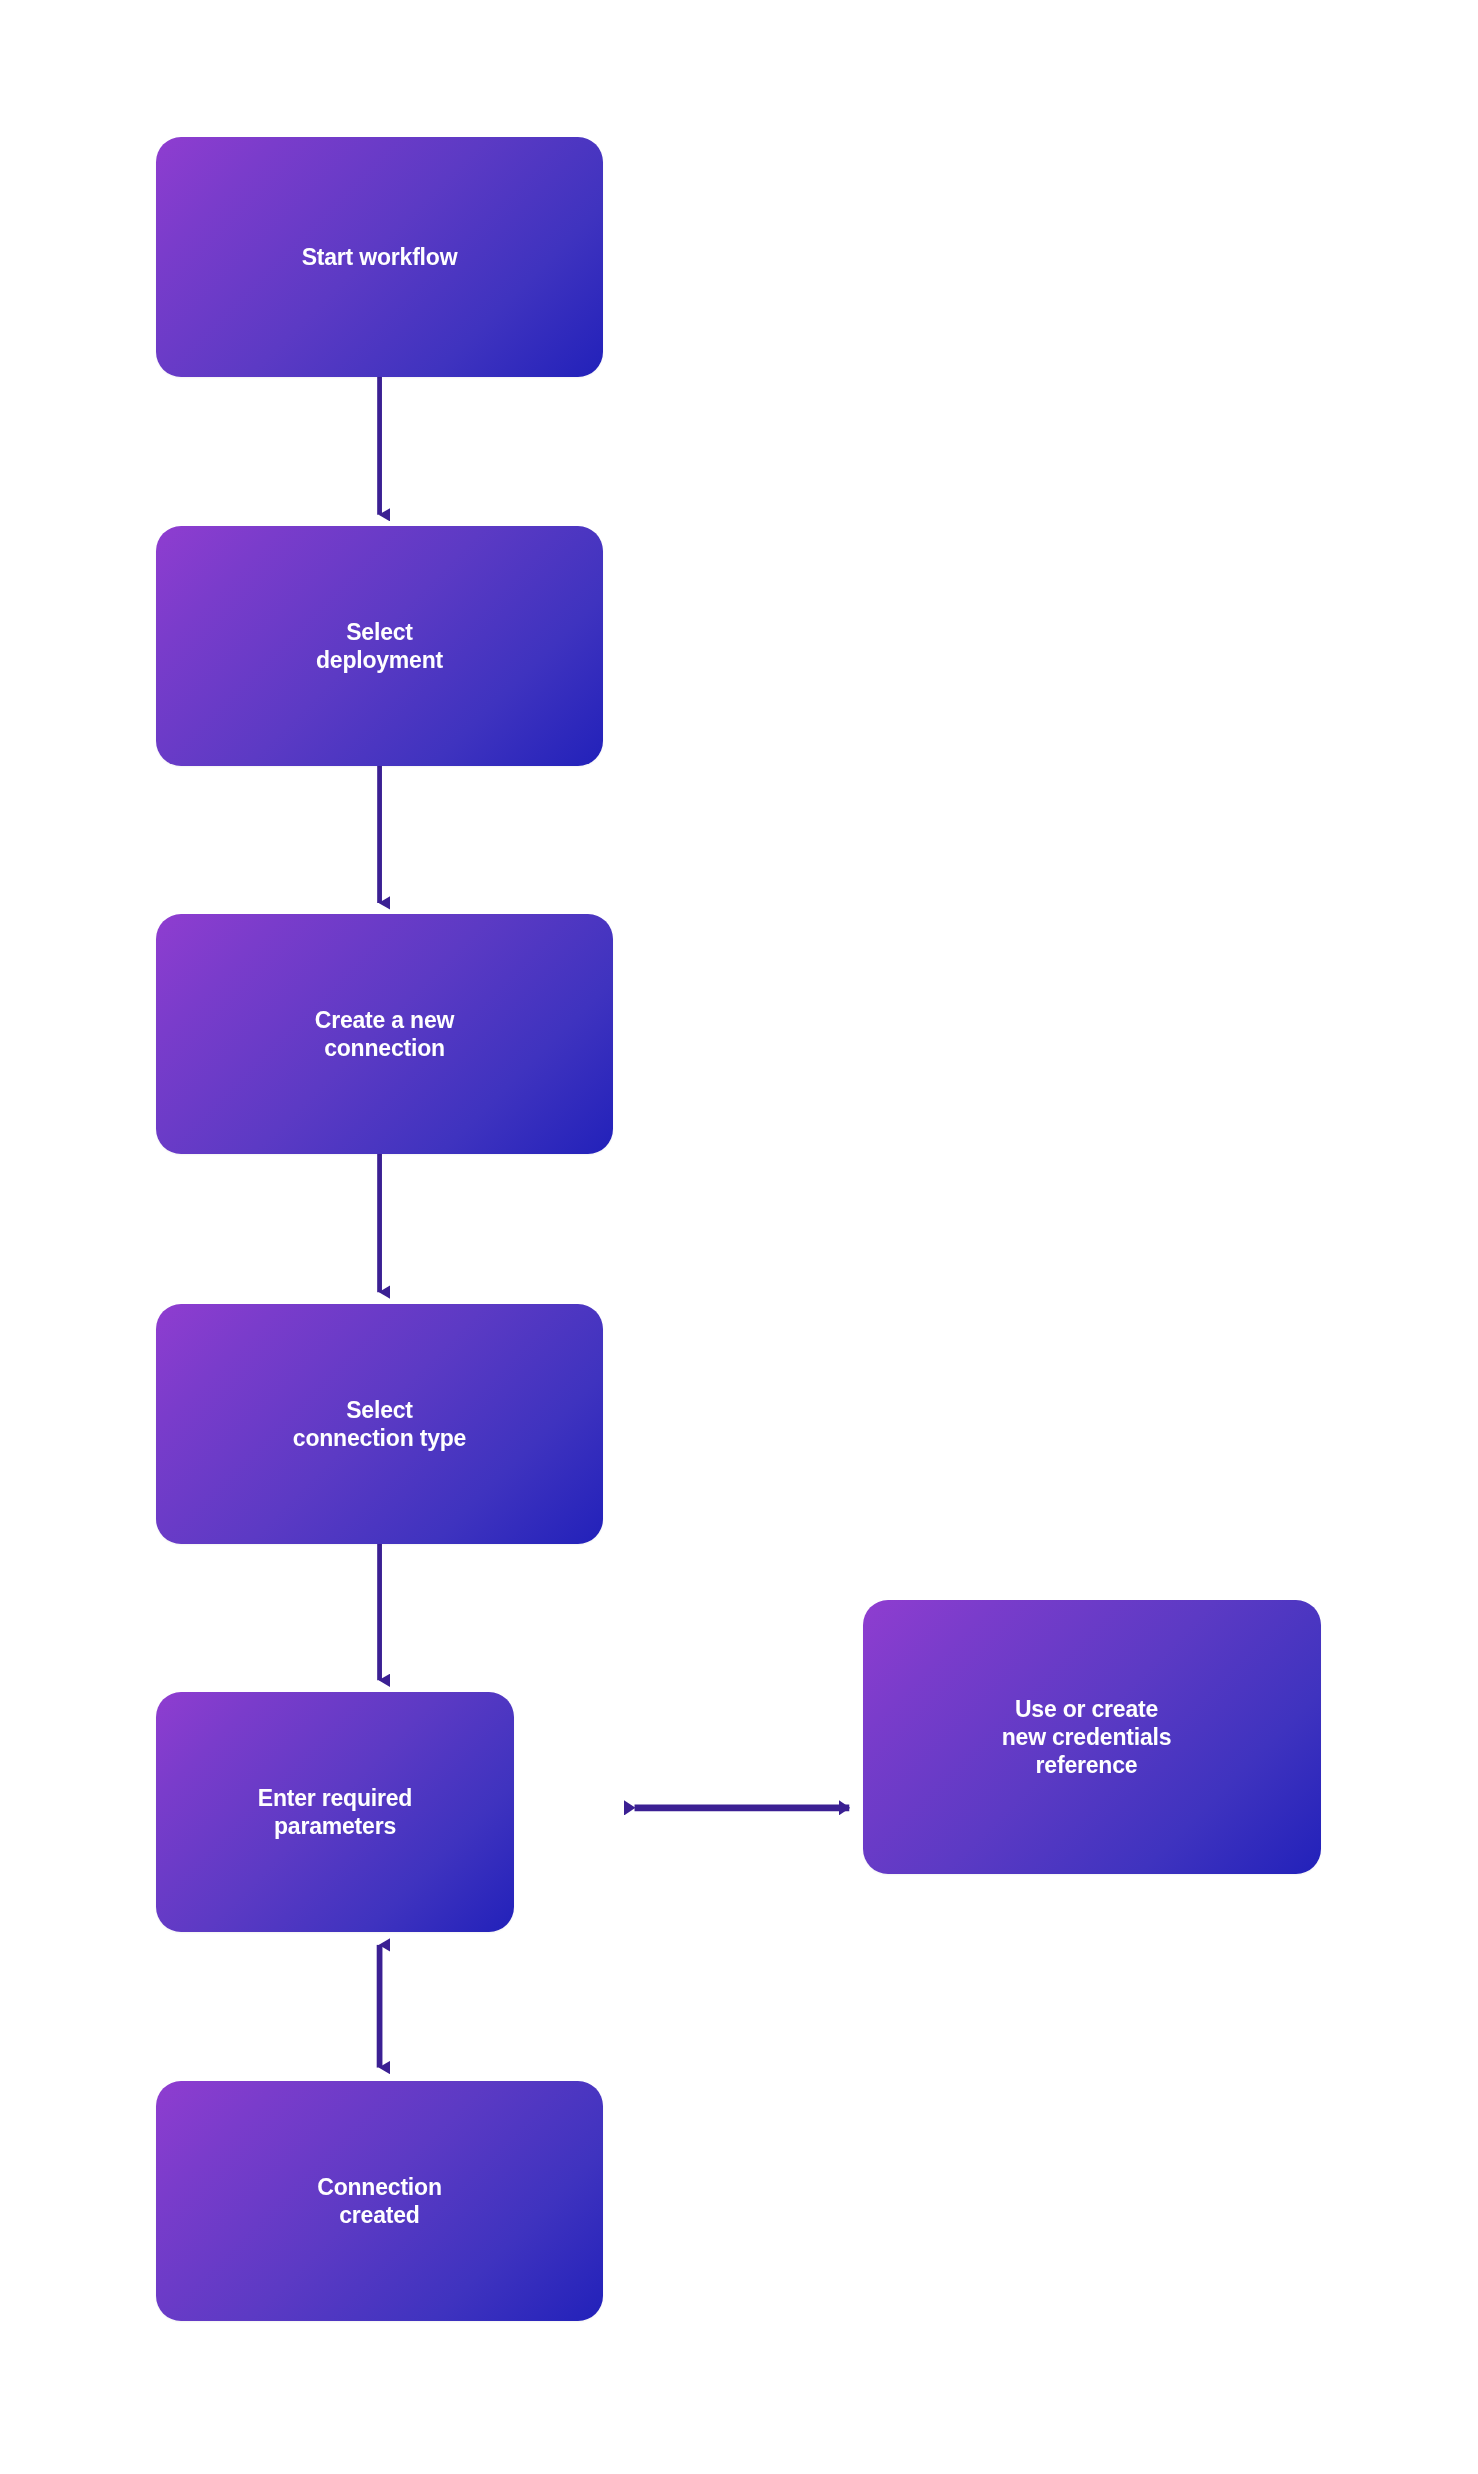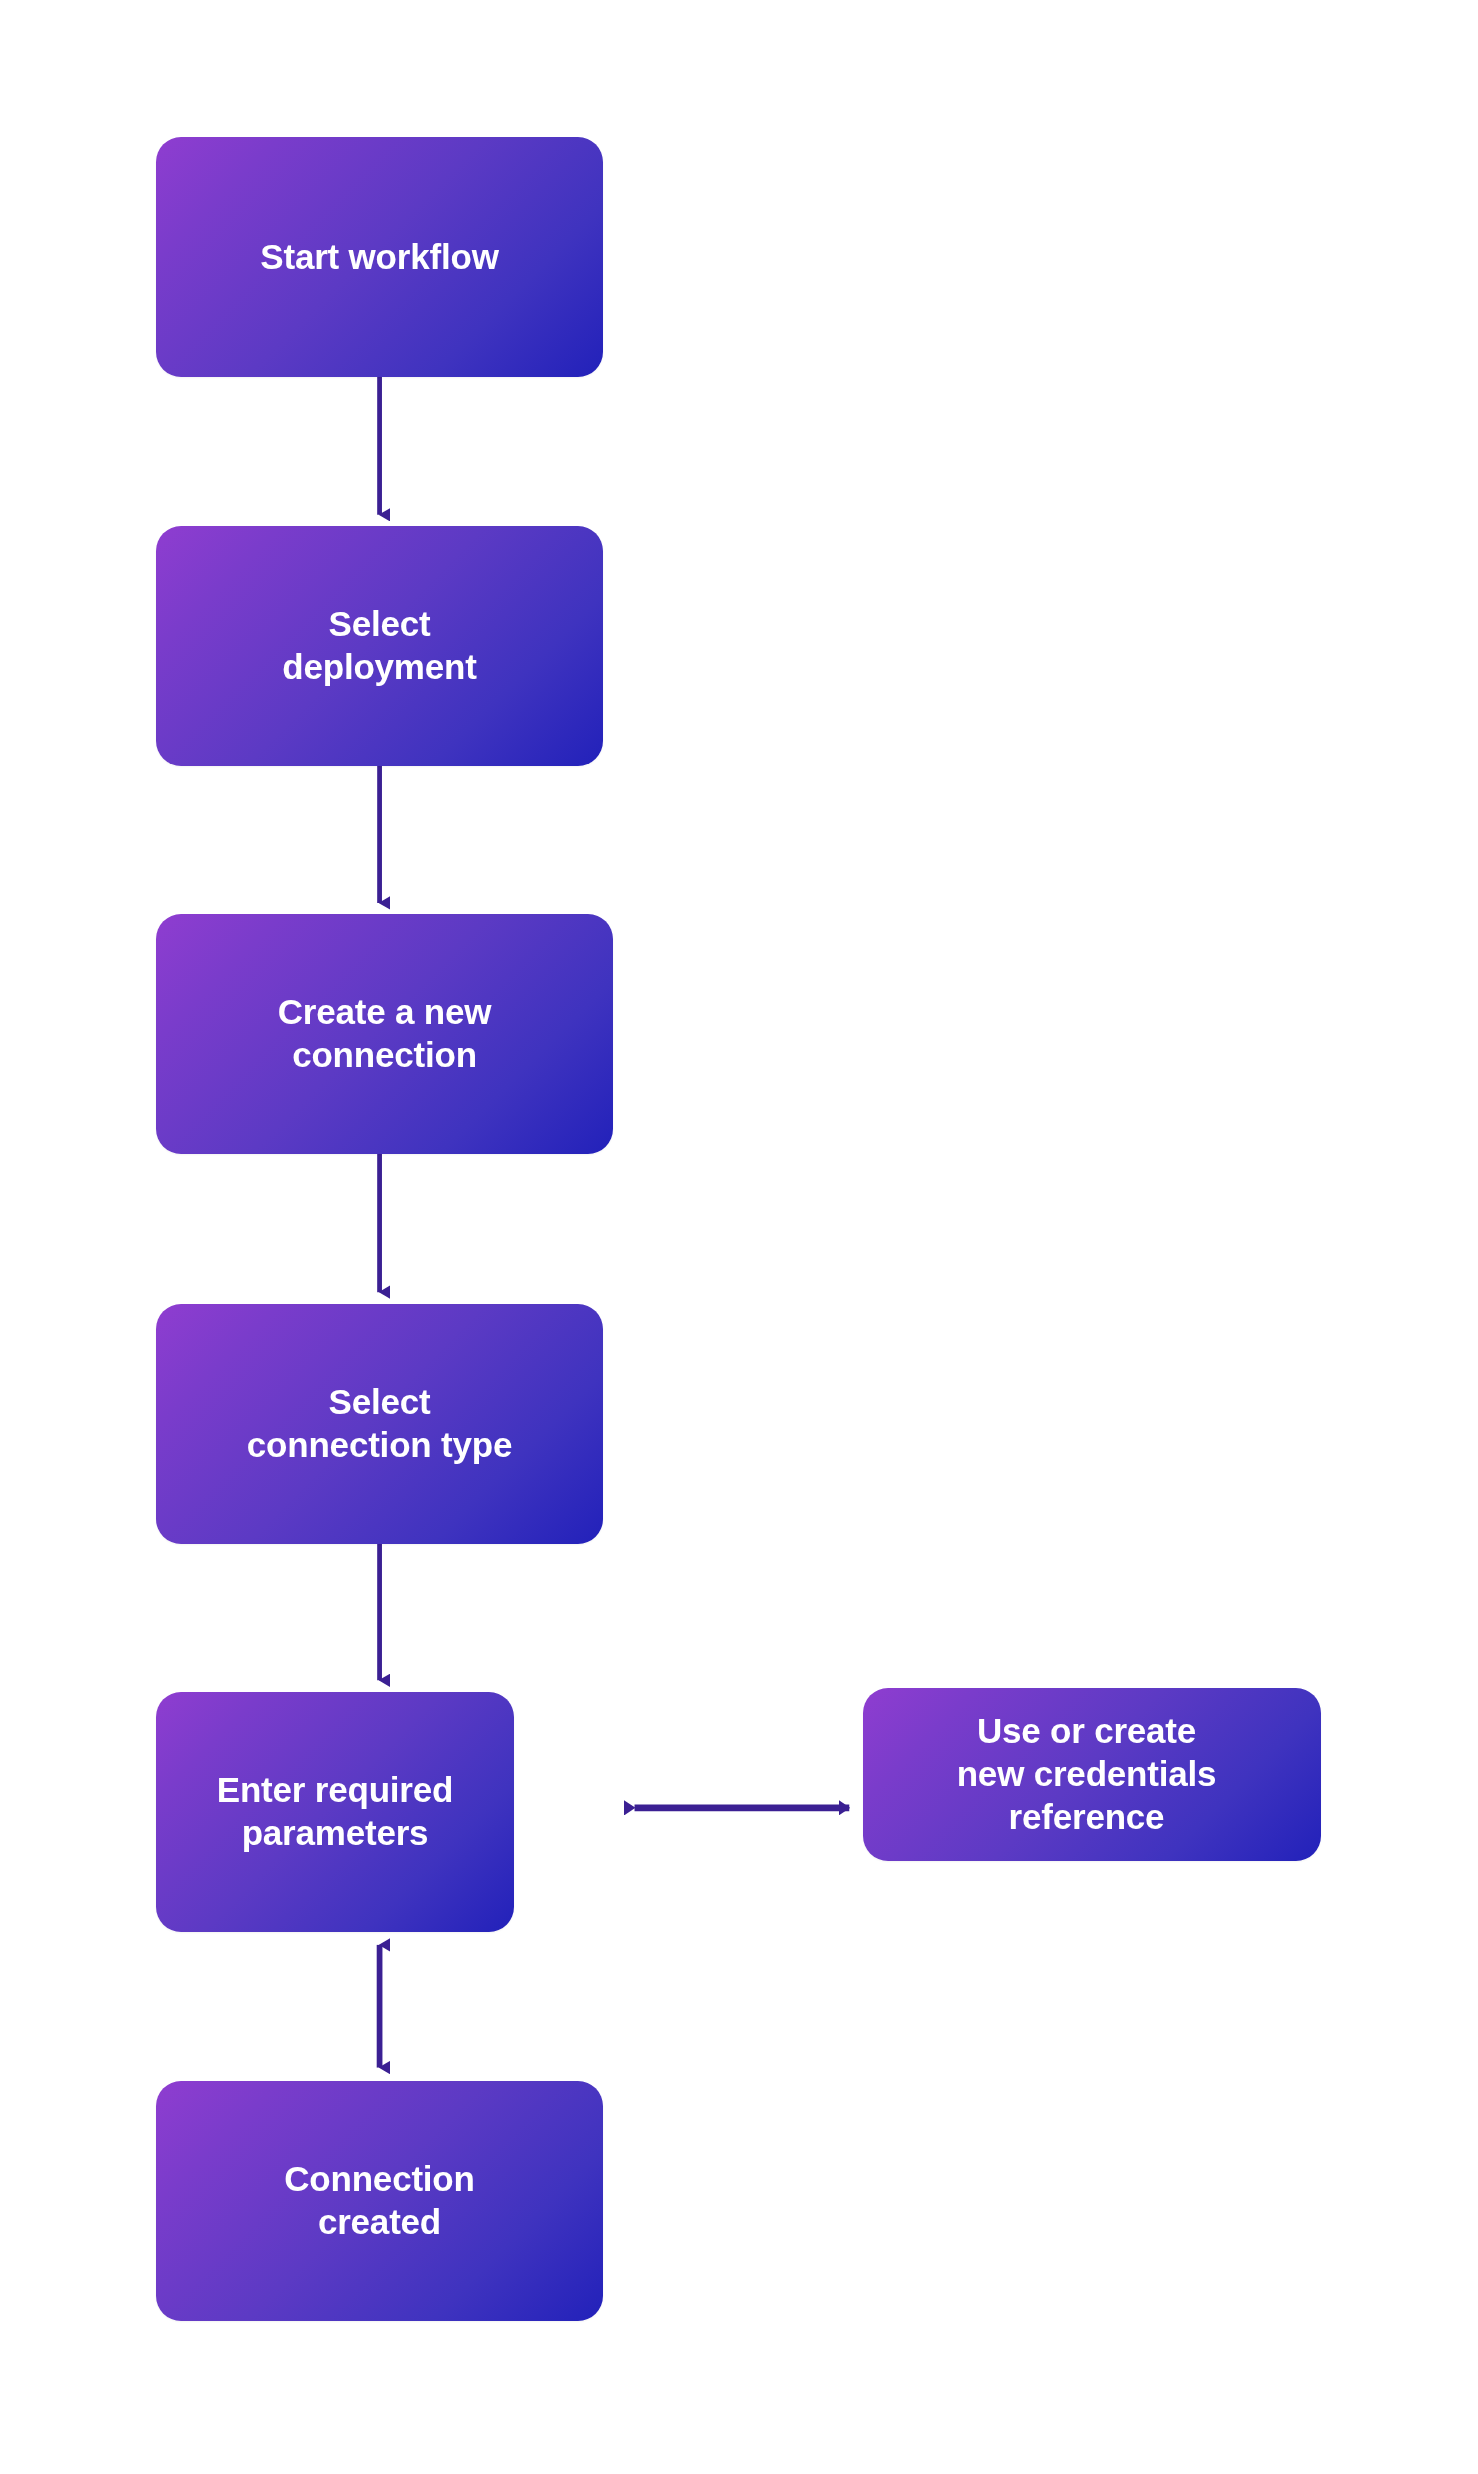--- a/index.html
+++ b/index.html
@@ -30,37 +30,37 @@
     text-align: center;
     border-radius: 25px;
     background: linear-gradient(135deg, #8f3dd0 0%, #7a3ccb 18%, #5c3ac4 48%, #3f33bf 75%, #2221ba 100%);
     color: #ffffff;
     box-sizing: border-box;
     padding: 9.6px 23px;
     box-shadow: 0 1px 1.9px rgba(0,0,0,0.05);
   }
 
   .node-label {
-    font-size: 35px;
+    font-size: 23px;
     font-weight: 700;
     line-height: 1.22;
     letter-spacing: -0.2px;
     color: #ffffff;
     white-space: pre-line;
     display: block;
   }
 
   
   .n-start        { left: 156px; top: 137px;  width: 447px; height: 240px; }
   .n-deploy       { left: 156px; top: 526px;  width: 447px; height: 240px; }
   .n-create       { left: 156px; top: 914px;  width: 457px; height: 240px; }
   .n-conntype     { left: 156px; top: 1304px; width: 447px; height: 240px; }
   .n-params       { left: 156px; top: 1692px; width: 358px; height: 240px; }
   .n-created      { left: 156px; top: 2081px; width: 447px; height: 240px; }
-  .n-credentials  { left: 863px; top: 1688px; width: 458px; height: 173px; padding-left: 12px; }
+  .n-credentials  { left: 863px; top: 1600px; width: 458px; height: 274px; padding-left: 12px; }
 
   
   #arrows {
     position: absolute;
     left: 0; top: 0;
     width: 1479px;
     height: 2475px;
     pointer-events: none;
   }
 </style>

